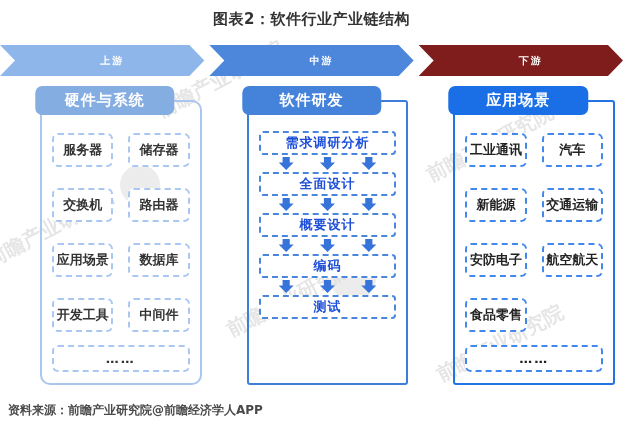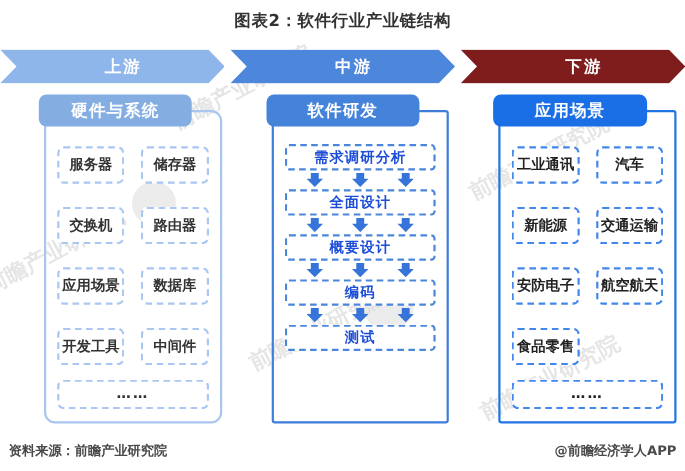--- a/index.html
+++ b/index.html
@@ -8,21 +8,21 @@
     position:relative; width:623px; height:428px; background:#fff; overflow:hidden;
     font-family:"DejaVu Sans","Liberation Sans",sans-serif;
   }
   
   .title { position:absolute; top:10px; left:0; right:0; text-align:center;
     font-size:15px; font-weight:bold; color:#333; letter-spacing:0.5px; }
 
   
   .banner { position:absolute; top:45px; left:0; right:0; height:31px; display:flex; gap:5px; z-index:2; }
   .stage { flex:1; display:flex; align-items:center; justify-content:center;
-    color:#fff; font-weight:bold; font-size:15px; letter-spacing:2px;
+    color:#fff; font-weight:bold; font-size:10px; letter-spacing:2px;
     clip-path:polygon(0 0, calc(100% - 15px) 0, 100% 50%, calc(100% - 15px) 100%, 0 100%, 15px 50%);padding-left:20px; }
   .stage:nth-child(1){ background:#8FB6EA; }
   .stage:nth-child(2){ background:#4D87DC; }
   .stage:nth-child(3){ background:#7f1d1d; }
 
   
   .columns { position:absolute; top:86px; left:8px; right:8px; bottom:43px; display:flex; gap:13px; z-index:2; }
   .col { flex:1; position:relative; padding-top:14px; }
   .frame { height:100%; background:transparent;margin-left:32px; }
   .frame-up   { border:2px solid #A9C6EE; border-radius:10px; padding:31px 10px 8px; }
@@ -52,21 +52,21 @@
   .sbox { height:24px; border:2px dashed #4A86DB; border-radius:4px; background:#fff;
     display:flex; align-items:center; justify-content:center;
     color:#1d4ed8; font-weight:bold; font-size:13px; letter-spacing:1px; }
   .arrows { display:flex; justify-content:space-between; padding:2px 20px 1px; height:17px; }
   .step:last-child .arrows { display:none; }
   .darr { width:15px; height:13px; background:#3674DA;
     clip-path:polygon(26% 0, 74% 0, 74% 42%, 100% 42%, 50% 100%, 0 42%, 26% 42%); }
 
   
   .footer { position:absolute; left:8px; right:8px; bottom:9px; display:flex;
-    justify-content:space-between; font-size:12px; font-weight:bold; color:#4a4a4a; z-index:2; }
+    font-size:12px; font-weight:bold; color:#4a4a4a; z-index:2; }
 
   
   .wm { position:absolute; z-index:1; color:#c7c7c7; opacity:0.45; font-weight:bold;
     white-space:nowrap; transform:rotate(-28deg); pointer-events:none; }
   .wm-1 { top:66px;  left:150px; font-size:20px; }
   .wm-2 { top:130px; left:420px; font-size:20px; }
   .wm-3 { top:215px; left:-20px; font-size:20px; }
   .wm-4 { top:285px; left:220px; font-size:20px; }
   .wm-5 { top:330px; left:430px; font-size:20px; }
   .wm-circle { position:absolute; z-index:1; border-radius:50%; background:#d9d9d9; opacity:0.5;

